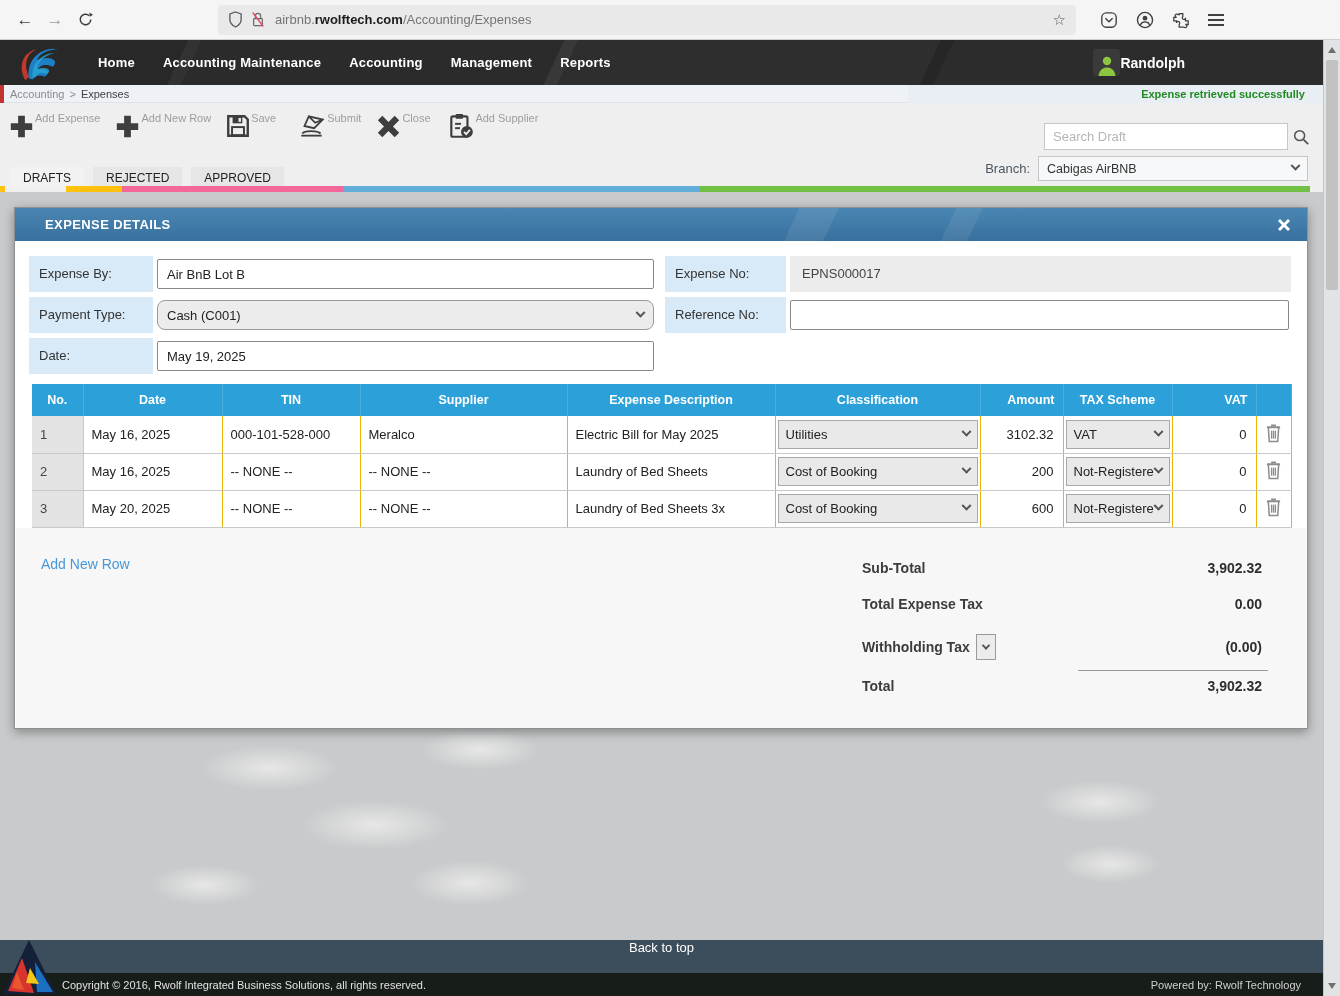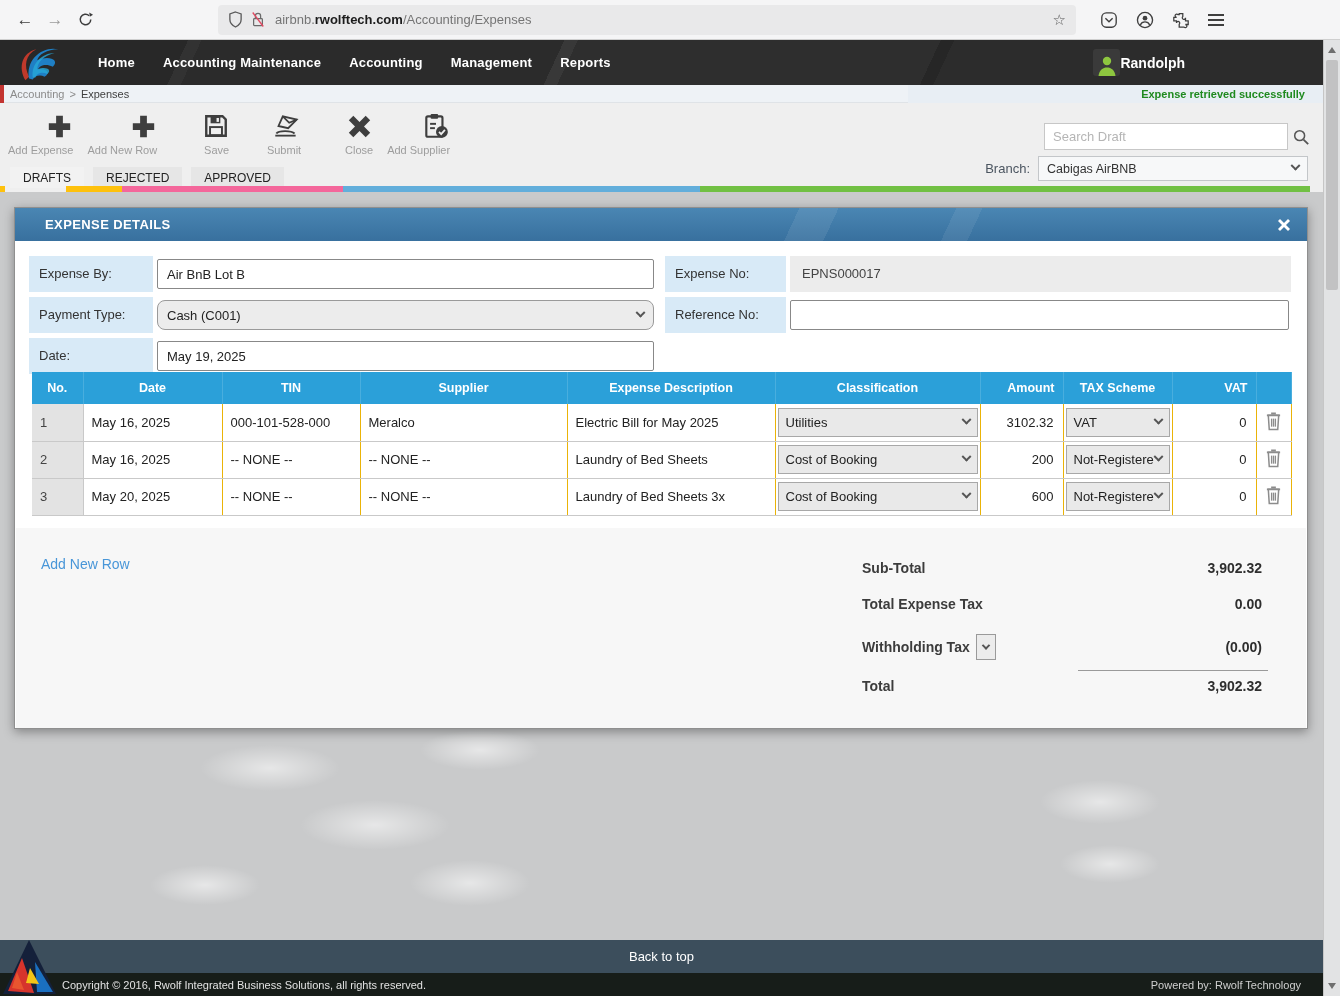--- a/index.html
+++ b/index.html
@@ -35,21 +35,21 @@
   .crumb-red { width:4px; height:18px; background:#c23431; margin-right:6px; }
   .crumb-sec { color:#8a8a8a; }
   .crumb-sep { color:#8a8a8a; margin:0 5px; }
   .crumb-page { color:#3f3f3f; }
   .statusseg { margin-left:auto; width:415px; height:18px; background:#e8eef4; display:flex; align-items:center; justify-content:flex-end; padding-right:18px; }
   .statusmsg { color:#1f8a1f; font-weight:700; font-size:11px; }
 
   
   .toolregion { position:absolute; left:0; top:103px; width:1323px; height:89px; background:#efefef; }
   .toolbtns { position:absolute; left:8px; top:7px; display:flex; gap:14px; }
-  .toolbtn { display:flex; flex-direction:column; align-items:flex-end; min-width:58px; cursor:pointer; }
+  .toolbtn { display:flex; flex-direction:row; align-items:flex-start; min-width:58px; cursor:pointer; }
   .toolbtn .ticon { height:32px; display:flex; align-items:center; justify-content:center; }
   .toolbtn .tlabel { font-size:11px; color:#9d9d9d; margin-top:2px; white-space:nowrap; }
   .searchwrap { position:absolute; left:1044px; top:20px; width:270px; height:27px; }
   .searchwrap input { width:244px; height:27px; border:1px solid #c7c7c7; background:#fff; padding:8px 8px; font-size:13px; color:#333; font-family:inherit; }
   .searchwrap input::placeholder { color:#b5b5b5; }
   .searchbtn { position:absolute; right:0; top:0; width:26px; height:27px; display:flex; align-items:center; justify-content:center; cursor:pointer; }
   .branchrow { position:absolute; left:940px; top:53px; display:flex; align-items:center; }
   .branchlabel { font-size:13px; color:#4b5560; width:98px; text-align:right; padding-right:8px; }
   .branchselect { width:270px; height:25px; background:#f7f8f9; border:1px solid #c3c6c9; display:flex; align-items:center; padding:0 8px; font-size:12.5px; color:#333; cursor:pointer; }
   .tabsrow { position:absolute; left:10px; top:64px; display:flex; gap:9px; }
@@ -70,42 +70,42 @@
     background:linear-gradient(180deg,#4a86b3,#38709e),linear-gradient(115deg,transparent 0 60%,rgba(255,255,255,.08) 60% 63%,transparent 63% 72%,rgba(255,255,255,.07) 72% 74%,transparent 74%);
     background-blend-mode:overlay; display:flex; align-items:center; }
   .mtitle { color:#fff; font-size:13px; font-weight:700; letter-spacing:.4px; padding-left:30px; }
   .mclose { margin-left:auto; margin-right:16px; cursor:pointer; display:flex; }
   .flabel { position:absolute; width:124px; height:36px; background:#d8eaf7; font-size:13px; color:#333; line-height:36px; padding-left:10px; }
   .finput { position:absolute; height:30px; border:1px solid #888; border-radius:2px; background:#fff; font-size:13px; color:#222; padding:0 9px; font-family:inherit; }
   .fselect { position:absolute; height:30px; background:#ececec; border:1px solid #9a9a9a; border-radius:8px; display:flex; align-items:center; font-size:13px; color:#222; padding:0 9px; cursor:pointer; }
   .freadonly { position:absolute; height:36px; background:#ececec; font-size:13px; color:#444; line-height:36px; padding-left:12px; }
 
   
-  table.exptable { position:absolute; left:17px; top:164px; width:1259px; border-collapse:collapse; table-layout:fixed;border-radius:19px; }
+  table.exptable { position:absolute; left:17px; top:176px; width:1259px; border-collapse:collapse; table-layout:fixed;border-radius:19px; }
   .exptable th { background:#2ba0d9; color:#fff; font-size:12.5px; font-weight:700; height:32px; text-align:center; border-right:1px solid #49aede; }
   .exptable th.ra { text-align:right; padding-right:8px; }
   .exptable td { height:37px; border-bottom:1px solid #c9c9c9; border-right:1px solid #eab308; font-size:13px; color:#222; padding-left:8px; background:#fff; }
   .exptable td.nocell { background:#e3e3e3; color:#444; border-right:1px solid #c9c9c9; }
   .exptable td.ra { text-align:right; padding-right:9px; }
   .exptable td.ctr { text-align:center; padding-left:0; }
   .cellselect { margin:0 2px; height:29px; background:#e9e9e9; border:1px solid #a8a8a8; display:flex; align-items:center; padding:0 7px; font-size:13px; color:#222; cursor:pointer; }
   .trashbtn { display:inline-flex; cursor:pointer; }
 
   
   .mbottom { position:absolute; left:1px; top:320px; width:1290px; height:200px; background:#f7f7f7; }
   .addrow { position:absolute; left:25px; top:28px; font-size:14px; color:#4896d8; cursor:pointer; }
   .totline { position:absolute; left:846px; width:400px; display:flex; align-items:center; }
   .totlabel { font-size:14px; font-weight:700; color:#3c3c3c; }
   .totval { margin-left:auto; font-size:14px; font-weight:700; color:#2e2e2e; }
   .wselect { width:20px; height:26px; background:#ececec; border:1px solid #9a9a9a; margin-left:6px; display:flex; align-items:center; justify-content:center; cursor:pointer; }
   .wselect .chev { margin:0; width:6px; height:6px; transform:rotate(45deg) translate(-1px,-1px); }
   .totdivider { position:absolute; left:1062px; top:142px; width:190px; border-top:1px solid #9a9a9a; }
 
   
-  .backtop { position:absolute; left:0; top:940px; width:1323px; height:33px; background:#3c4e5c; display:flex; align-items:center; justify-content:center; }
+  .backtop { position:absolute; left:0; top:940px; width:1323px; height:33px; background:#3c4e5c; display:flex; justify-content:center; }
   .backtop span { color:#fff; font-size:13px; cursor:pointer; }
   .footbar { position:absolute; left:0; top:973px; width:1323px; height:23px; background:#171d19; display:flex; align-items:center; }
   .copytext { color:#e2e2e2; font-size:11px; margin-left:62px; }
   .poweredtext { color:#cfcfcf; font-size:11px; margin-left:auto; margin-right:22px; }
   .footlogo { position:absolute; left:2px; top:938px; z-index:5; }
 
   
   .scrollbar { position:absolute; left:1323px; top:40px; width:17px; height:956px; background:#e2e3e4; border-left:1px solid #c6c6c6; }
   .sb-arrow { position:absolute; left:4px; width:0; height:0; border-left:4px solid transparent; border-right:4px solid transparent; }
   .sb-up { top:7px; border-bottom:6px solid #6f6f6f; }

